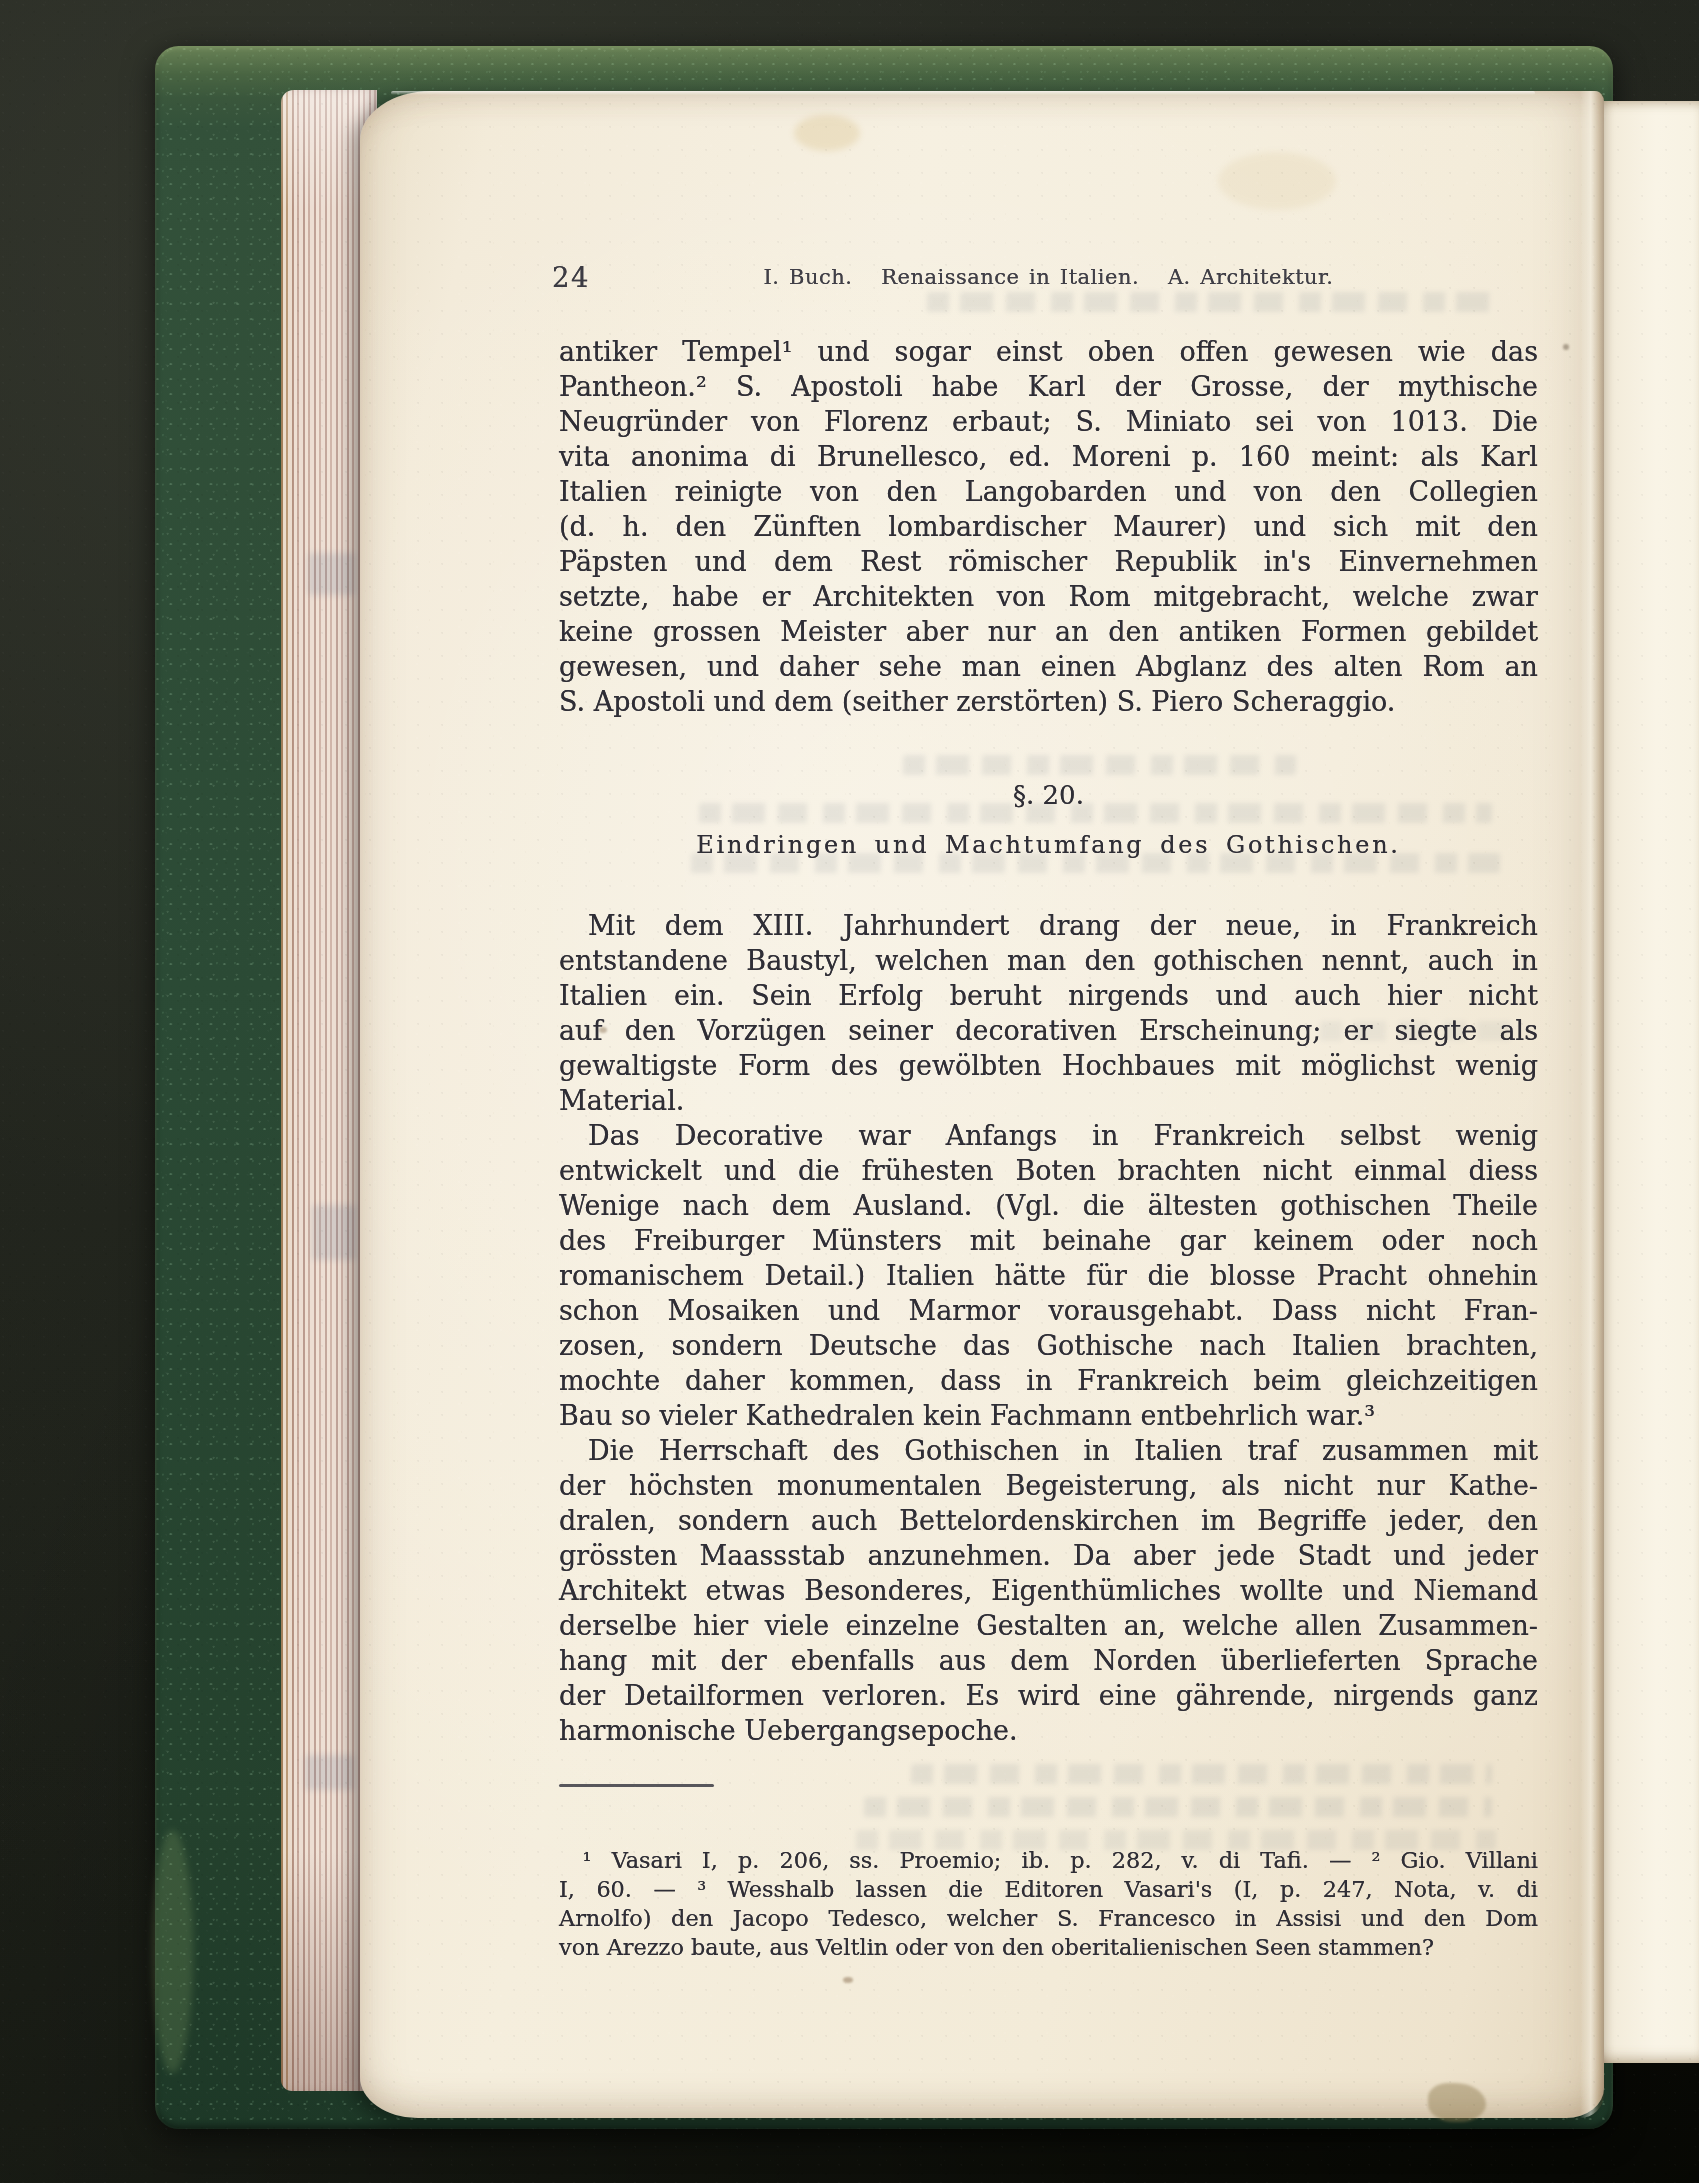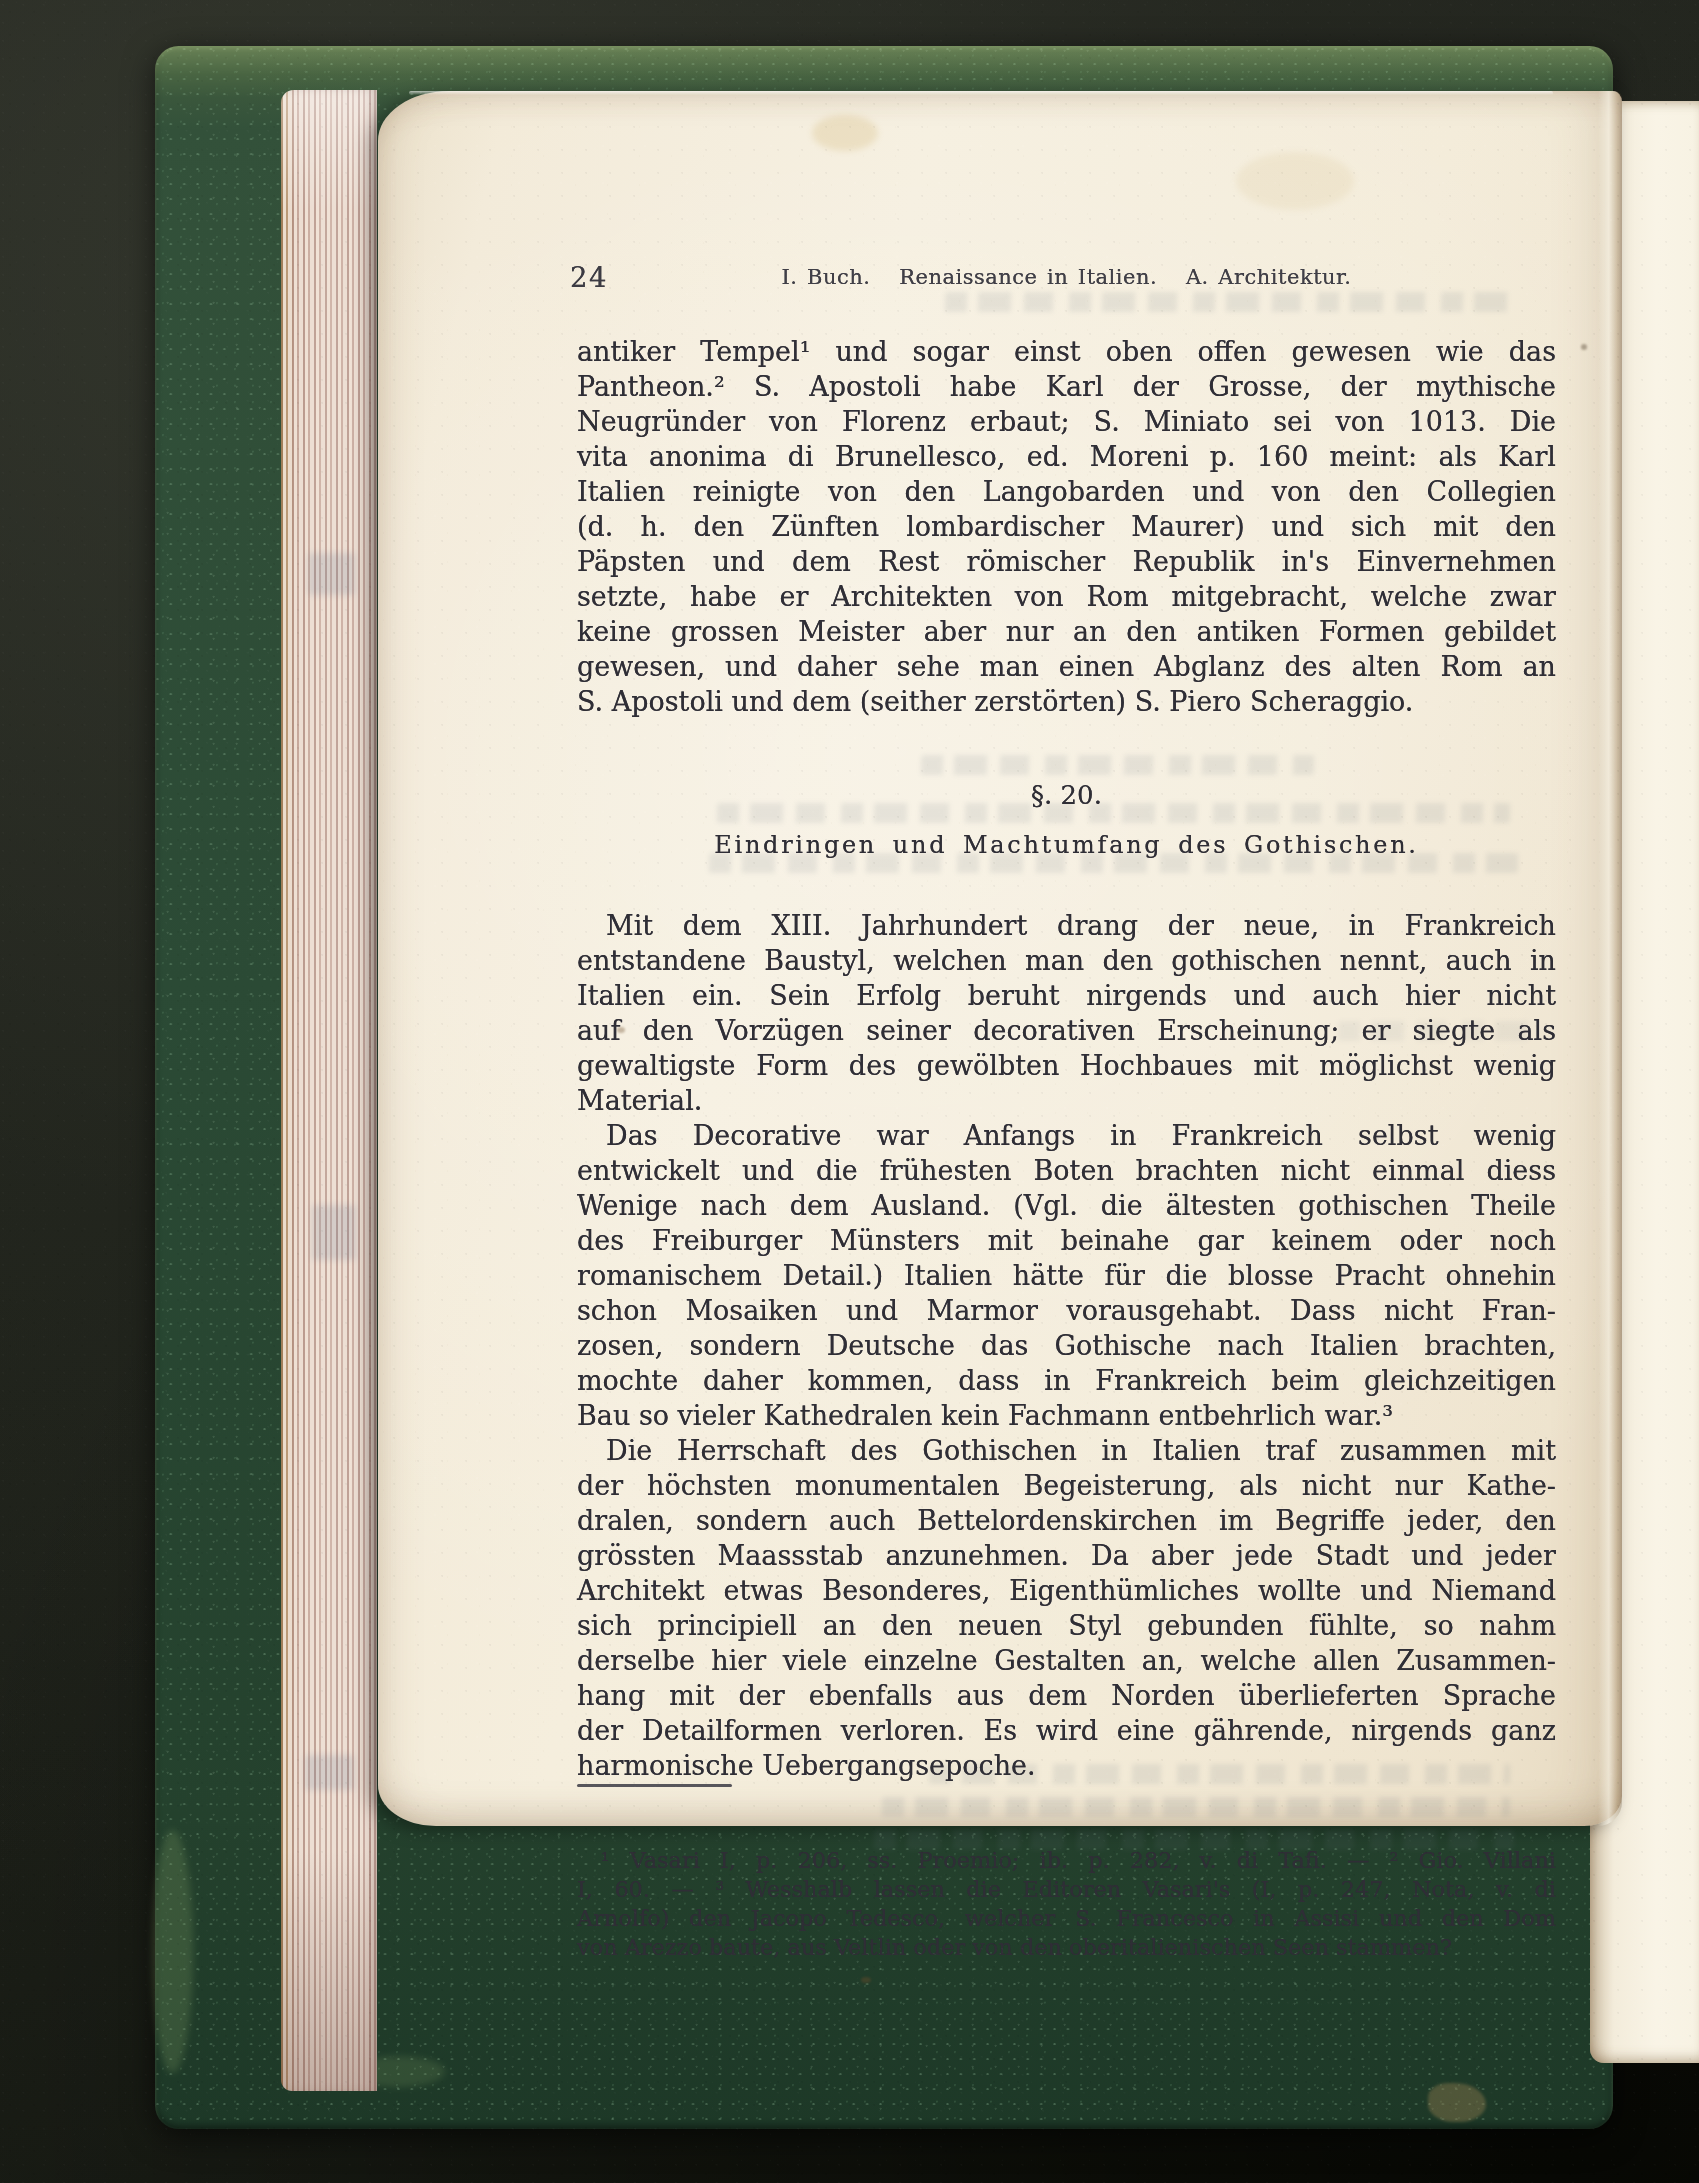--- a/index.html
+++ b/index.html
@@ -61,21 +61,21 @@
       repeating-linear-gradient(90deg, rgba(148,104,96,.42) 0 1.6px, rgba(242,228,216,.9) 1.6px 4.7px, rgba(188,152,142,.5) 4.7px 7px, rgba(238,224,213,.92) 7px 11px),
       linear-gradient(90deg,#a98d52 0%, #bf9f62 9%, #cfb4a4 13%, #e7d7c9 45%, #dcc6ba 78%, #ccb3a9 100%);
     box-shadow:inset -7.9px 0 12.6px -6.3px rgba(80,50,40,.35);
   }
   .smudge{position:absolute;background:rgba(66,92,128,.9);filter:blur(3.1px);opacity:.16;border-radius:3.1px;}
   .sm1{left:27px;top:463px;width:47px;height:42px;}
   .sm2{left:31px;top:1115px;width:44px;height:55px;}
   .sm3{left:23.6px;top:1665px;width:49px;height:35px;}
   
   .page{
-    position:absolute;left:378px;top:91px;width:1244px;height:1735px;
+    position:absolute;left:360px;top:91px;width:1244px;height:2027px;
     border-radius:71px 9.4px 38px 58px / 50px 11px 30px 41px;
     background:
       radial-gradient(120% 85% at 42% 38%, rgba(255,255,255,.30) 0%, rgba(255,255,255,0) 68%),
       linear-gradient(103deg,#eadfc8 0%,#f2e9d6 8%,#f5eedd 34%,#f3ebd8 66%,#eee3cd 90%,#e5d8bf 100%),
       #f2e9d6;
     box-shadow:
       -7.9px 4.7px 17.3px rgba(0,0,0,.35),
       inset 20.4px 0 47px -23.6px rgba(130,95,60,.28),
       inset -36px 0 63px -31px rgba(125,95,60,.33),
       inset 0 -27px 43px -27px rgba(125,95,60,.33),
@@ -218,21 +218,20 @@
           <div class="tline">zosen, sondern Deutsche das Gothische nach Italien brachten,</div>
           <div class="tline">mochte daher kommen, dass in Frankreich beim gleichzeitigen</div>
           <div class="tline lastline">Bau so vieler Kathedralen kein Fachmann entbehrlich war.³</div>
         </div>
       <div>
           <div class="tline indent">Die Herrschaft des Gothischen in Italien traf zusammen mit</div>
           <div class="tline">der höchsten monumentalen Begeisterung, als nicht nur Kathe-</div>
           <div class="tline">dralen, sondern auch Bettelordenskirchen im Begriffe jeder, den</div>
           <div class="tline">grössten Maassstab anzunehmen. Da aber jede Stadt und jeder</div>
           <div class="tline">Architekt etwas Besonderes, Eigenthümliches wollte und Niemand</div>
-          <div class="tline">sich principiell an den neuen Styl gebunden fühlte, so nahm</div>
           <div class="tline">derselbe hier viele einzelne Gestalten an, welche allen Zusammen-</div>
           <div class="tline">hang mit der ebenfalls aus dem Norden überlieferten Sprache</div>
           <div class="tline">der Detailformen verloren. Es wird eine gährende, nirgends ganz</div>
           <div class="tline lastline">harmonische Uebergangsepoche.</div>
         </div>
     </div>
 
     <div class="fnrule"></div>
     <div class="textcol block footnote" style="top:1718px;">
         <div class="tline indent">¹ Vasari I, p. 206, ss. Proemio; ib. p. 282, v. di Tafi. — ² Gio. Villani</div>

